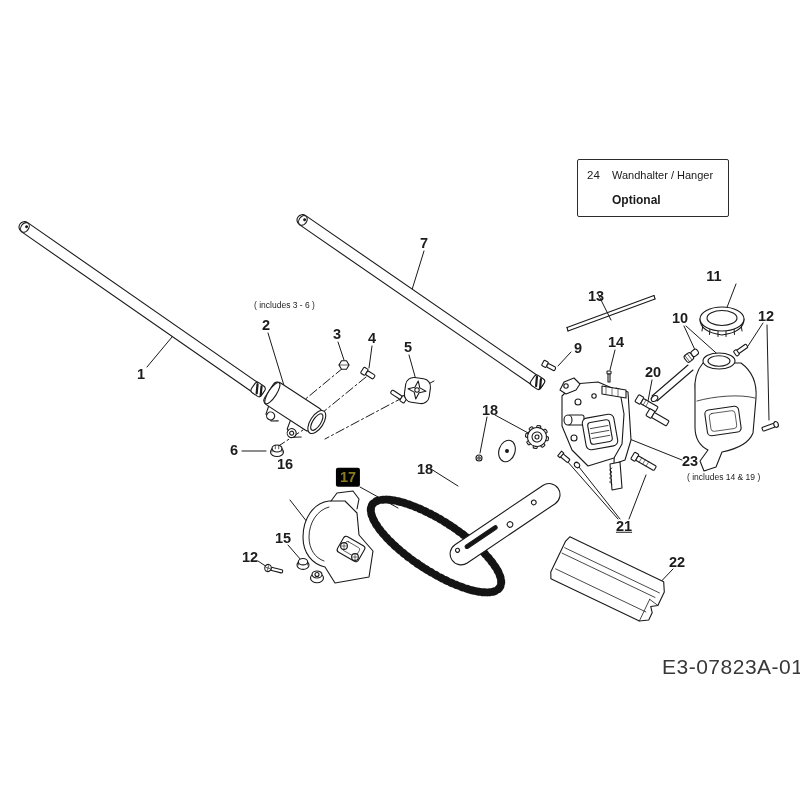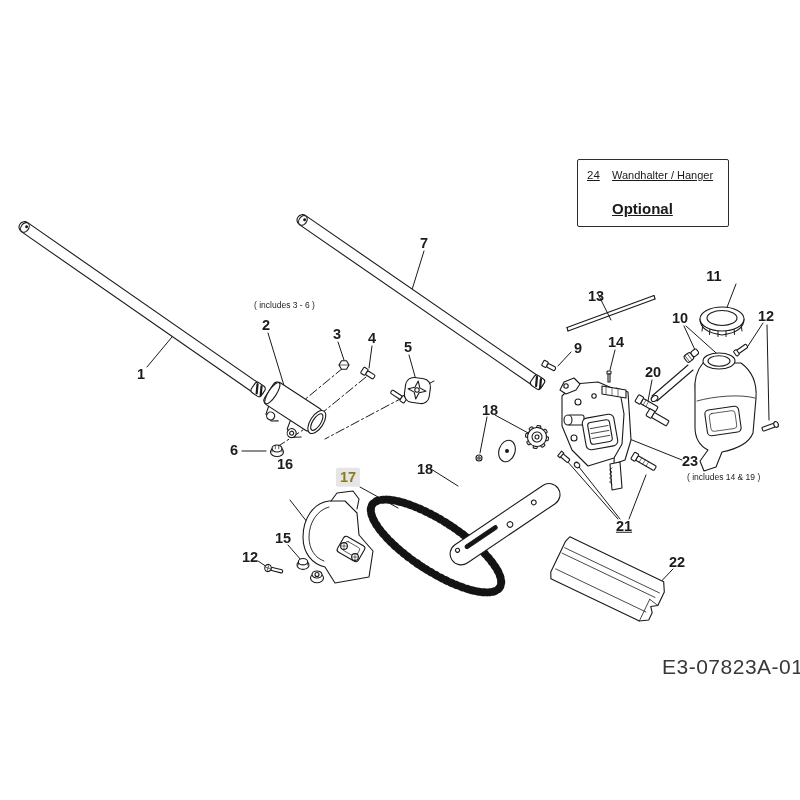--- a/index.html
+++ b/index.html
@@ -25,25 +25,25 @@
     letter-spacing:.5px;white-space:nowrap;
   }
   .legend-box{
     position:absolute;left:577px;top:159px;width:152px;background:#fff;
     border:1.4px solid #2c2c2c;border-radius:2px;box-sizing:border-box;
   }
   .legend-header{
     font-size:9px;line-height:11px;padding:4px 2px 3px 2px;text-align:center;
     border-bottom:1.3px solid #2c2c2c;letter-spacing:.2px;
   }
-  .legend-body{padding:9px 8px 9px 9px;text-decoration:underline;}
+  .legend-body{padding:9px 8px 9px 9px;}
   .legend-row{display:flex;align-items:baseline;}
   .legend-num{width:25px;font-size:11.5px;}
   .legend-label{font-size:11px;white-space:nowrap;}
-  .legend-note{font-size:15px;font-weight:700;margin:19px 0 0 25px;}
+  .legend-note{font-size:12px;font-weight:700;margin:12px 0 0 25px;}
 </style>
 </head>
 <body>
 
 <div id="canvas">
 
   <svg id="art" width="800" height="800" viewBox="0 0 800 800" fill="#ffffff" stroke="#1a1a1a" stroke-width="1.1" stroke-linejoin="round" stroke-linecap="round">
 
     <g fill="none" stroke-width="1" stroke-dasharray="9,3,2,3">
       <path d="M343,368 L285,416"></path>
@@ -317,21 +317,21 @@
       <span class="part-label" style="left: 234px; top: 450px;">6</span>
       <span class="part-label" style="left: 424px; top: 243px;">7</span>
       <span class="part-label" style="left: 578px; top: 348px;">9</span>
       <span class="part-label" style="left: 680px; top: 318px;">10</span>
       <span class="part-label" style="left: 714px; top: 276px;">11</span>
       <span class="part-label" style="left: 766px; top: 316px;">12</span>
       <span class="part-label" style="left: 596px; top: 287px; margin-top: 9px;">13</span>
       <span class="part-label" style="left: 616px; top: 342px;">14</span>
       <span class="part-label" style="left: 283px; top: 538px;">15</span>
       <span class="part-label" style="left: 285px; top: 464px;">16</span>
-      <span class="part-label highlighted" style="left: 348px; top: 477px; background: #e5e5e5;">17</span>
+      <span class="part-label highlighted" style="left: 348px; top: 477px; background: #000000;">17</span>
       <span class="part-label" style="left: 425px; top: 462px; margin-top: 7px;">18</span>
       <span class="part-label" style="left: 490px; top: 410px;">18</span>
       <span class="part-label" style="left: 653px; top: 372px; text-align: right;">20</span>
       <span class="part-label" style="left: 624px; top: 526px; text-decoration: underline;">21</span>
       <span class="part-label" style="left: 250px; top: 557px;">12</span>
       <span class="part-label" style="left: 677px; top: 562px;">22</span>
       <span class="part-label" style="left: 690px; top: 461px;">23</span>
     </div>
 
   <div class="annotation" style="left:254px;top:301px">( includes 3 - 6 )</div>

